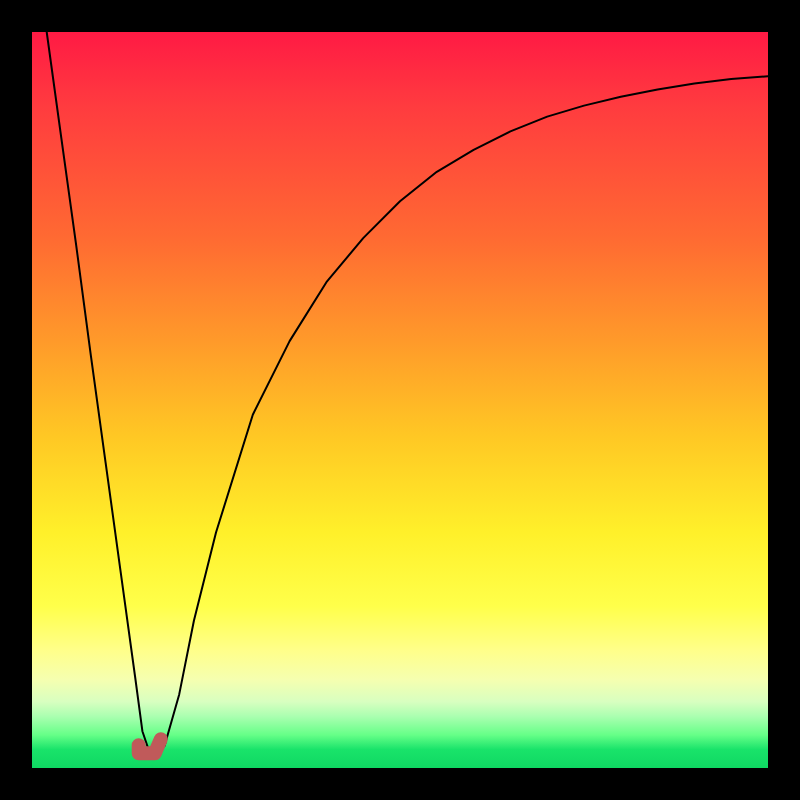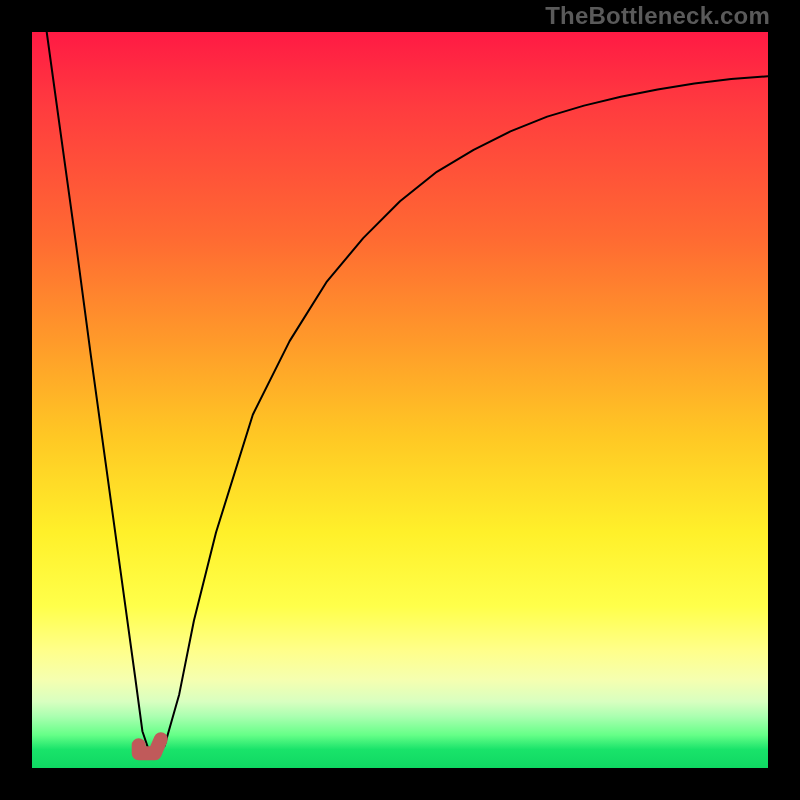--- a/index.html
+++ b/index.html
@@ -65,14 +65,13 @@
 
   <div class="plot-area"></div>
 
   <svg class="curves" width="800" height="800" viewBox="0 0 800 800">
     <g>
       <path id="bottleneck-path" fill="none" stroke="#000" stroke-width="2" stroke-linecap="round" stroke-linejoin="round" d="M46.7 32.0 L61.4 138.7 L76.2 245.4 L90.9 355.8 L105.6 462.6 L120.3 569.3 L135.0 676.0 L142.4 731.2 L149.8 753.3 L157.1 753.3 L164.5 745.9 L179.2 694.4 L193.9 620.8 L216.0 532.5 L252.8 414.7 L289.6 341.1 L326.4 282.2 L363.2 238.1 L400.0 201.3 L436.8 171.8 L473.6 149.8 L510.4 131.4 L547.2 116.6 L584.0 105.6 L620.8 96.8 L657.6 89.4 L694.4 83.5 L731.2 79.1 L768.0 76.2"></path>
       <path id="optimal-marker" fill="none" stroke="#c05a5a" stroke-width="14" stroke-linecap="round" stroke-linejoin="round" d="M 138.7 745.3 L 138.7 753.3 L 154.8 753.3 L 160.8 739.3"></path>
     </g>
   </svg>
 
-  <div class="watermark">TheBottleneck.com</div>
 </div>
 
 </body></html>

